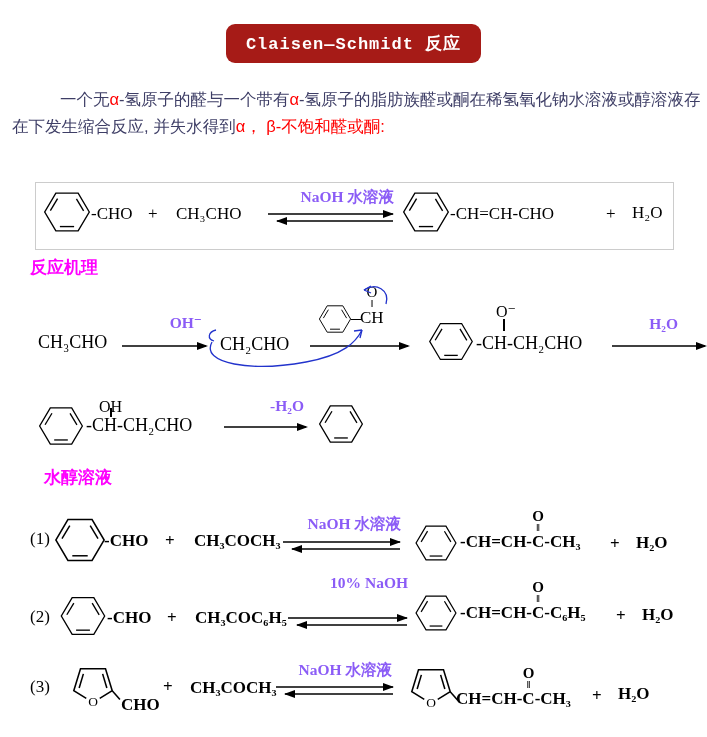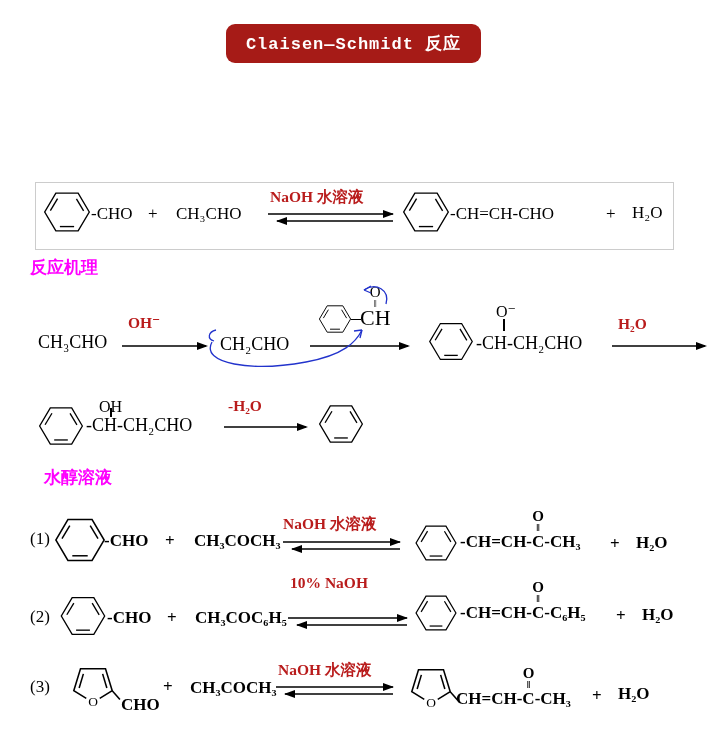--- a/index.html
+++ b/index.html
@@ -14,36 +14,36 @@
   
   .intro{position:absolute;top:86px;left:12px;right:6px;font-size:16.5px;line-height:27px;
          color:#3e3e66;text-indent:48px;white-space:normal;}
   .intro .r{color:#ff0000;}
   .mag{color:#ff00ff;font-weight:bold;font-size:17px;text-align:center;}
   
   .chem{font-family:"Liberation Serif","DejaVu Serif",serif;font-size:17px;color:#000;}
   .chem18{font-family:"Liberation Serif","DejaVu Serif",serif;font-size:18px;color:#000;}
   .chemb{font-family:"Liberation Serif","DejaVu Serif",serif;font-size:17px;font-weight:bold;color:#000;}
   .alabel{font-family:"Liberation Serif","DejaVu Serif",serif;font-weight:bold;font-size:15.5px;
-          color:#b91c1c;text-align:left;}
+          color:#8b5cf6;text-align:right;}
   .eqbox{position:absolute;top:182px;left:35px;width:637px;height:66px;border:1px solid #cccccc;}
   .vline{position:absolute;width:1.5px;background:#000;}
   .hline{position:absolute;height:1.5px;background:#000;}
   
   .cstack{display:inline-flex;flex-direction:column;align-items:center;}
   .cstack .co{font-size:15px;line-height:14px;font-weight:bold;}
   .cstack .cb{font-size:11px;line-height:9px;font-weight:bold;}
   .cstack .cc{font-size:17px;line-height:20px;font-weight:bold;}
   .prod{display:inline-flex;align-items:flex-end;font-family:"Liberation Serif","DejaVu Serif",serif;color:#000;}
   .prod .ptxt{font-size:17px;line-height:20px;font-weight:bold;text-align:center;}
   .bstack{display:inline-flex;flex-direction:column;align-items:center;
           font-family:"Liberation Serif","DejaVu Serif",serif;color:#000;}
   .bstack .co{font-size:15px;line-height:13px;}
   .bstack .cb{font-size:11px;line-height:9px;}
-  .bstack .cc{font-size:22px;line-height:19px;}
+  .bstack .cc{font-size:17px;line-height:19px;}
   svg{overflow:visible;}
 </style>
 </head>
 <body>
 
 <div class="page">
 
   <svg width="0" height="0" style="position:absolute">
     <defs>
       <g id="benz" fill="none" stroke="#000" stroke-width="1.6">
@@ -57,20 +57,21 @@
         <line x1="13.6" y1="29.2" x2="18" y2="14.4"></line>
         <line x1="38.0" y1="14.4" x2="42.4" y2="29.2"></line>
       </g>
     </defs>
   </svg>
 
   <div class="title-wrap">
     <span class="banner">Claisen—Schmidt  反应</span>
   </div>
 
+  <div class="intro"><span class="t">一个无</span><span class="r">α</span><span class="t">-氢原子的醛与一个带有</span><span class="r">α</span><span class="t">-氢原子的脂肪族醛或酮在稀氢氧化钠水溶液或醇溶液存在下发生缩合反应, 并失水得到</span><span class="r">α， β-不饱和醛或酮:</span></div>
 
   <div class="eqbox">
     <svg class="abs" style="left:7px;top:3px" width="48" height="52" viewBox="0 0 56 60">
         <use href="#benz"></use>
       </svg>
     <span class="abs chem" style="left:55px;top:21px">-CHO</span>
     <span class="abs chem" style="left:112px;top:21px">+</span>
     <span class="abs chem" style="left:140px;top:21px">CH₃CHO</span>
     <span class="abs alabel" style="left:234px;top:4px;width:124px">NaOH 水溶液</span>
     <svg class="abs" style="left:232px;top:26px" width="126" height="17" viewBox="0 0 126 17">

